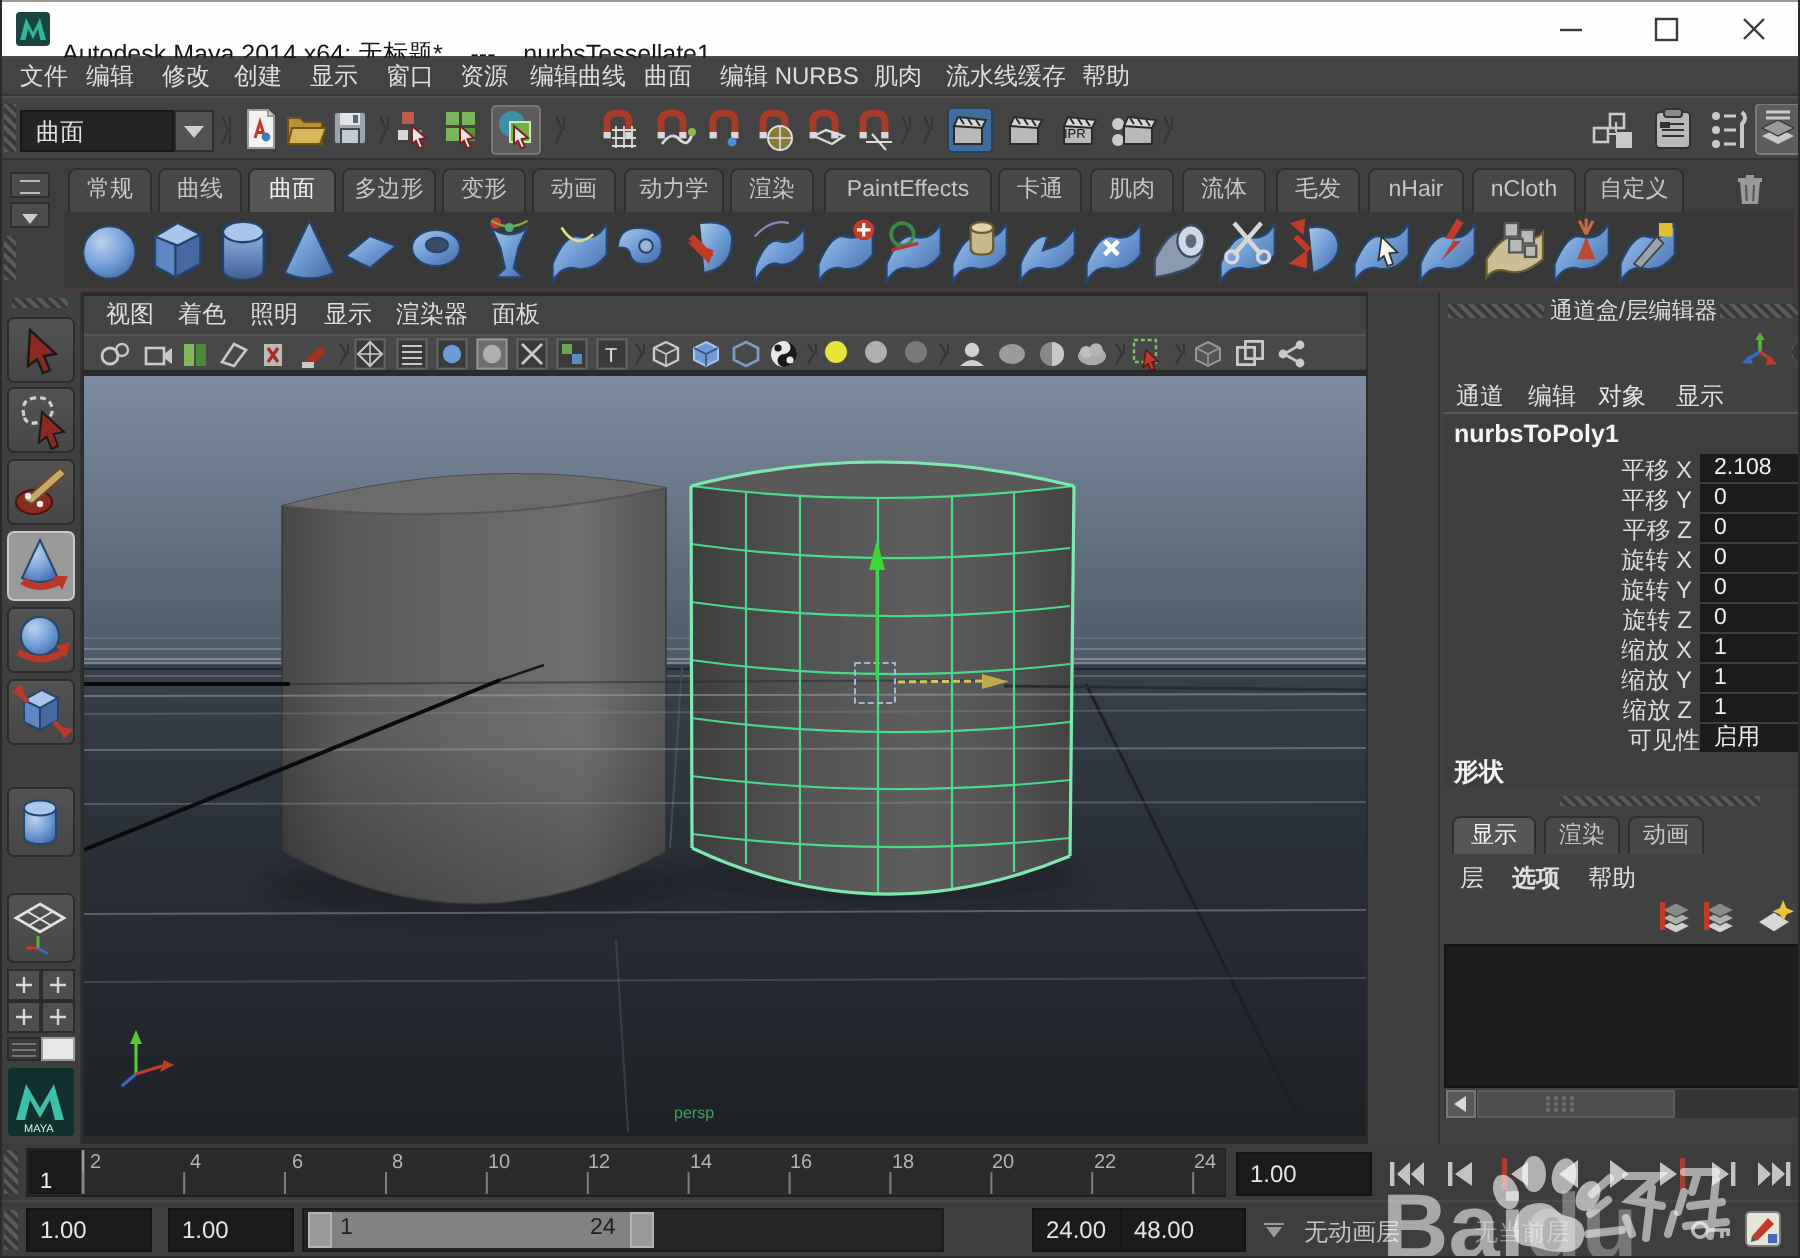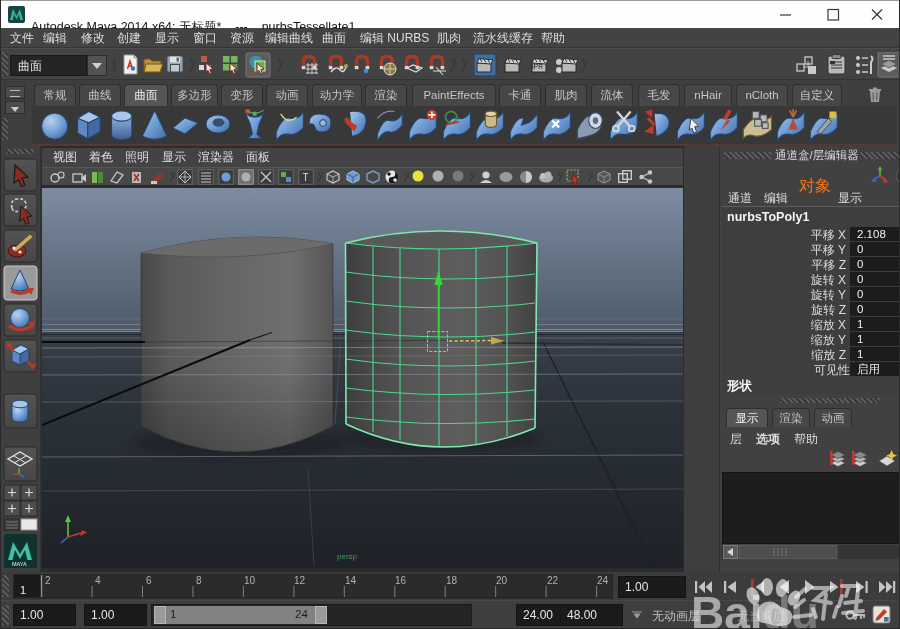--- a/index.html
+++ b/index.html
@@ -724,21 +724,21 @@
           <path d="M7 1 A7 7 0 0 0 7 15 Z" fill="#3a3a3a"></path>
           <circle cx="7" cy="8" r="3" fill="#888"></circle>
         </g>
   <g transform="translate(48,2)">
           <path d="M1 14 L8 5 L11 8 L4 15 Z" fill="#c9c9c9"></path>
           <path d="M8 5 L11 2 Q13 0 14 2 Q15 4 12 5 L11 8 Z" fill="#e0e0e0"></path>
         </g>
  </svg>
  <span class="a" style="left:8px;top:44px;color:#dedede;font-size:12px;">通道</span>
  <span class="a" style="left:44px;top:44px;color:#dedede;font-size:12px;">编辑</span>
- <span class="a" style="left:79px;top:30px;color:#f97316;font-size:16px;">对象</span>
+ <span class="a" style="left:79px;top:44px;color:#e5e5e5;font-size:12px;">对象</span>
  <span class="a" style="left:118px;top:44px;color:#dedede;font-size:12px;">显示</span>
 
  <div class="a" style="left:2px;top:60px;width:212px;height:188px;background:#3e3e3e;border-top:1px solid #5a5a5a;box-sizing:border-box;">
   <div class="a" style="left:5px;top:3px;color:#f4f4f4;font-size:12.5px;font-weight:bold;">nurbsToPoly1</div>
   <div class="cbrow" style="top:20px">
           <span class="cbl">平移 X</span>
           <span class="cbv">2.108</span>
         </div>
   <div class="cbrow" style="top:35px">
           <span class="cbl">平移 Y</span>

